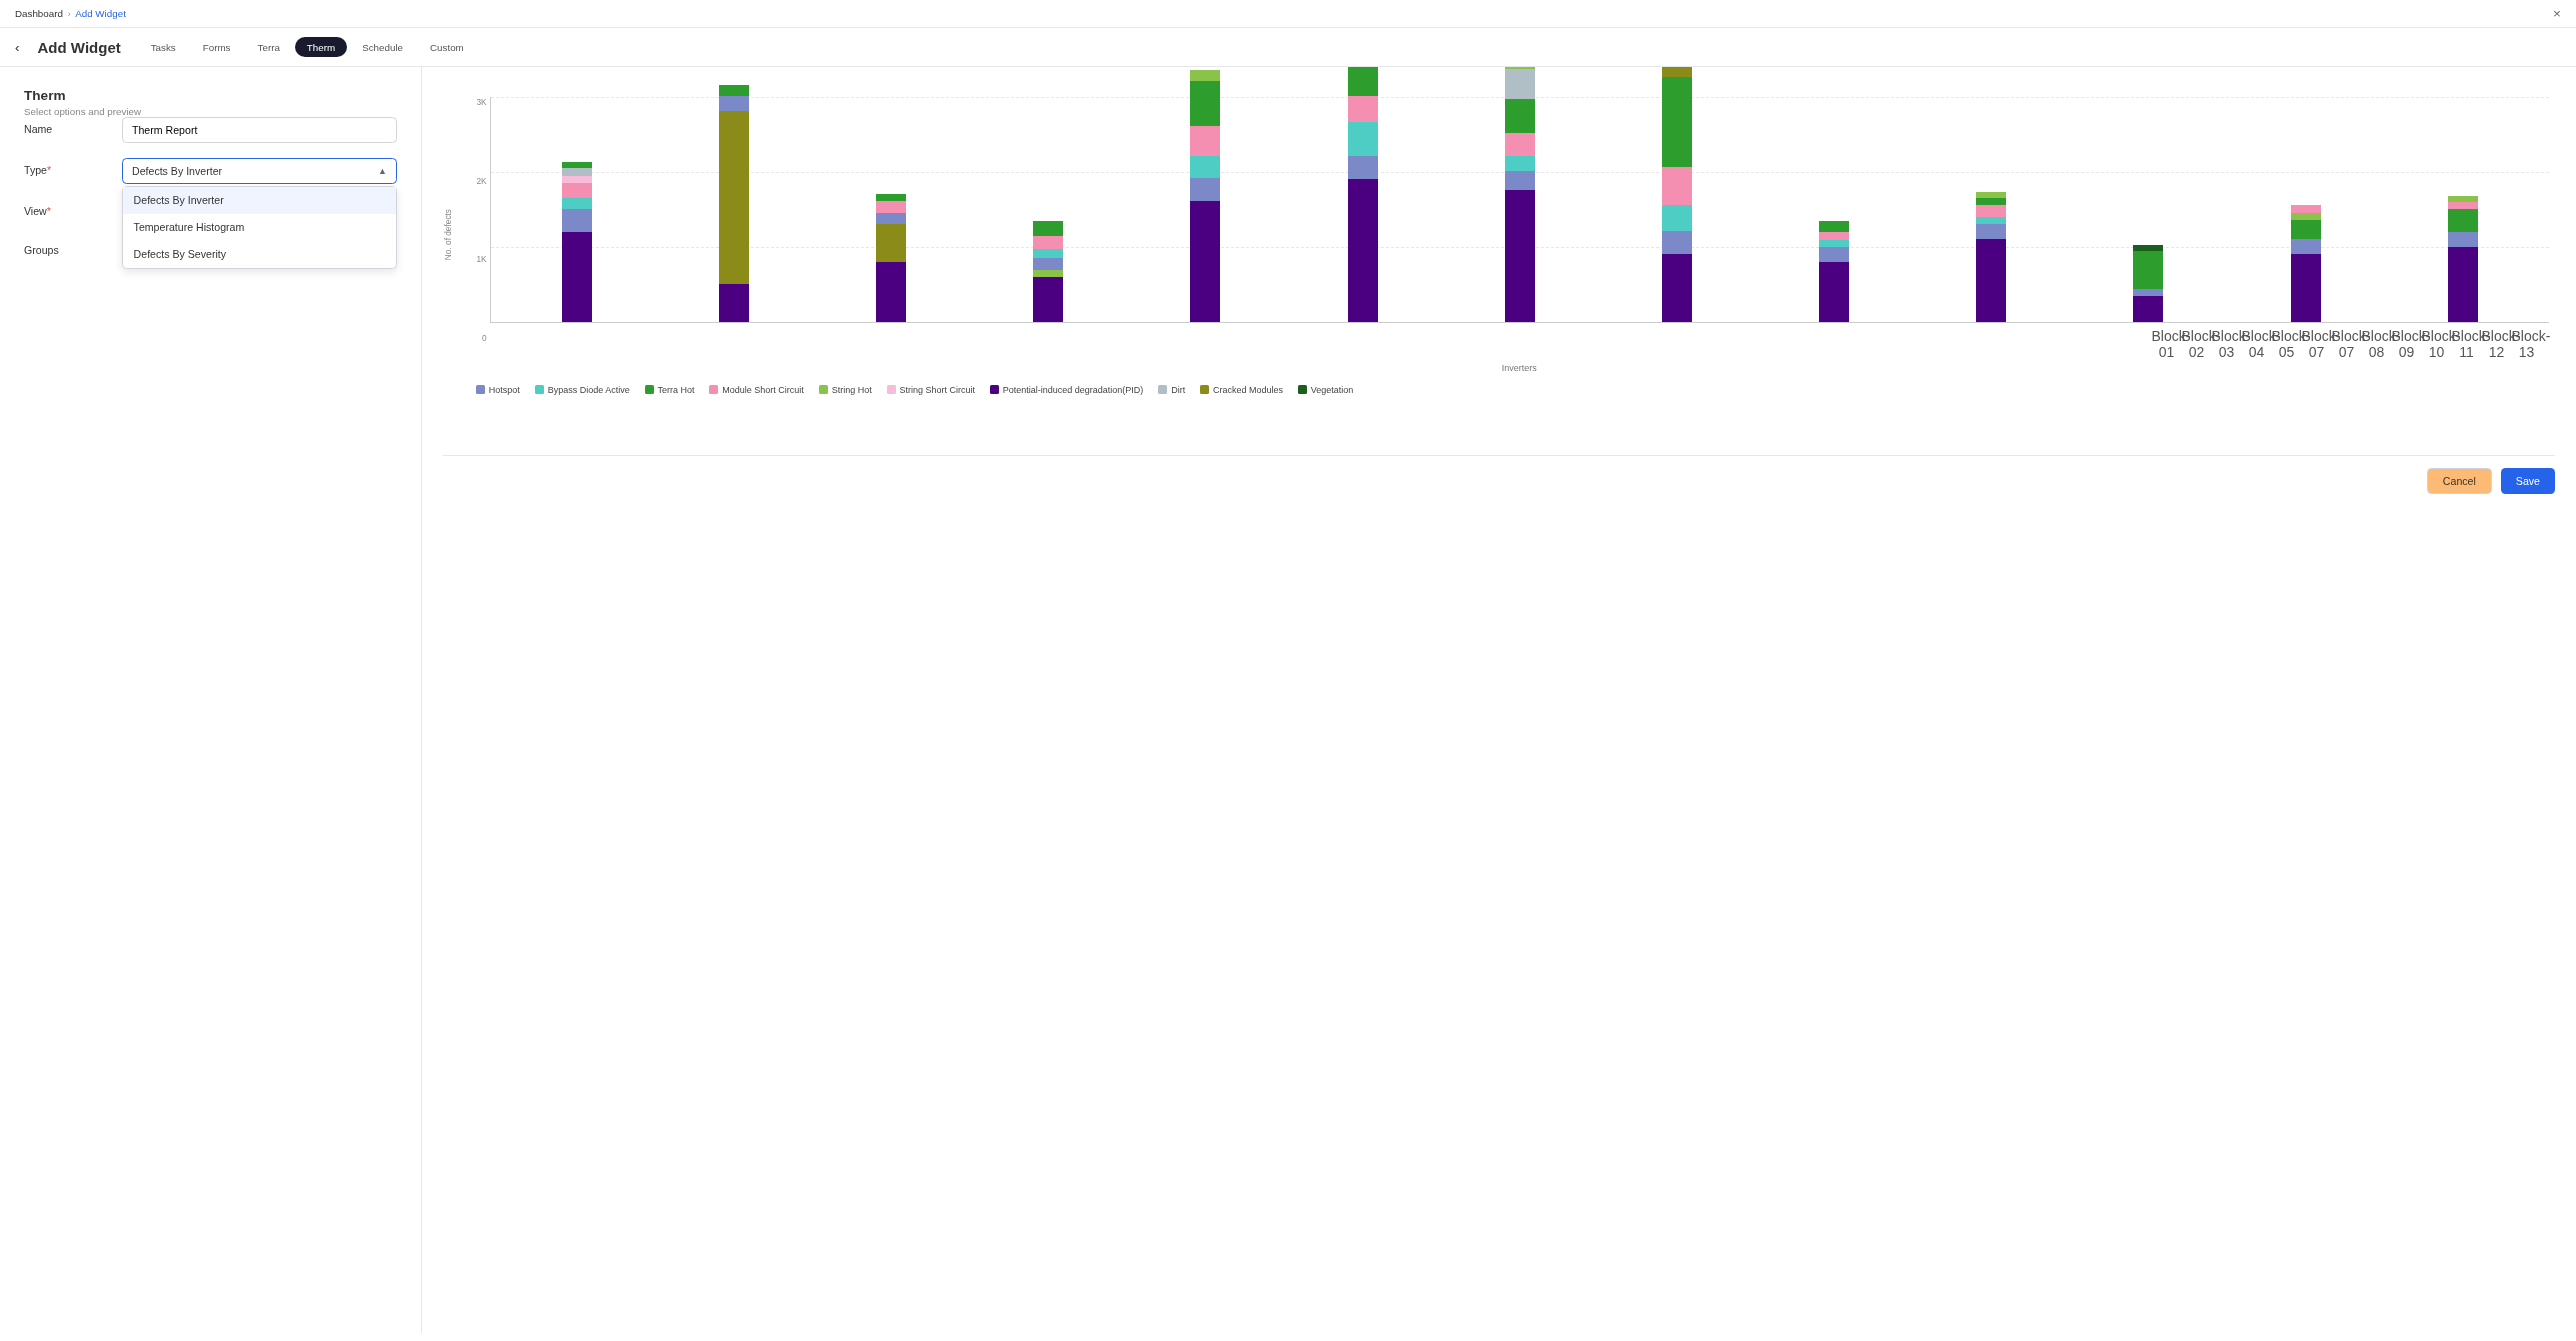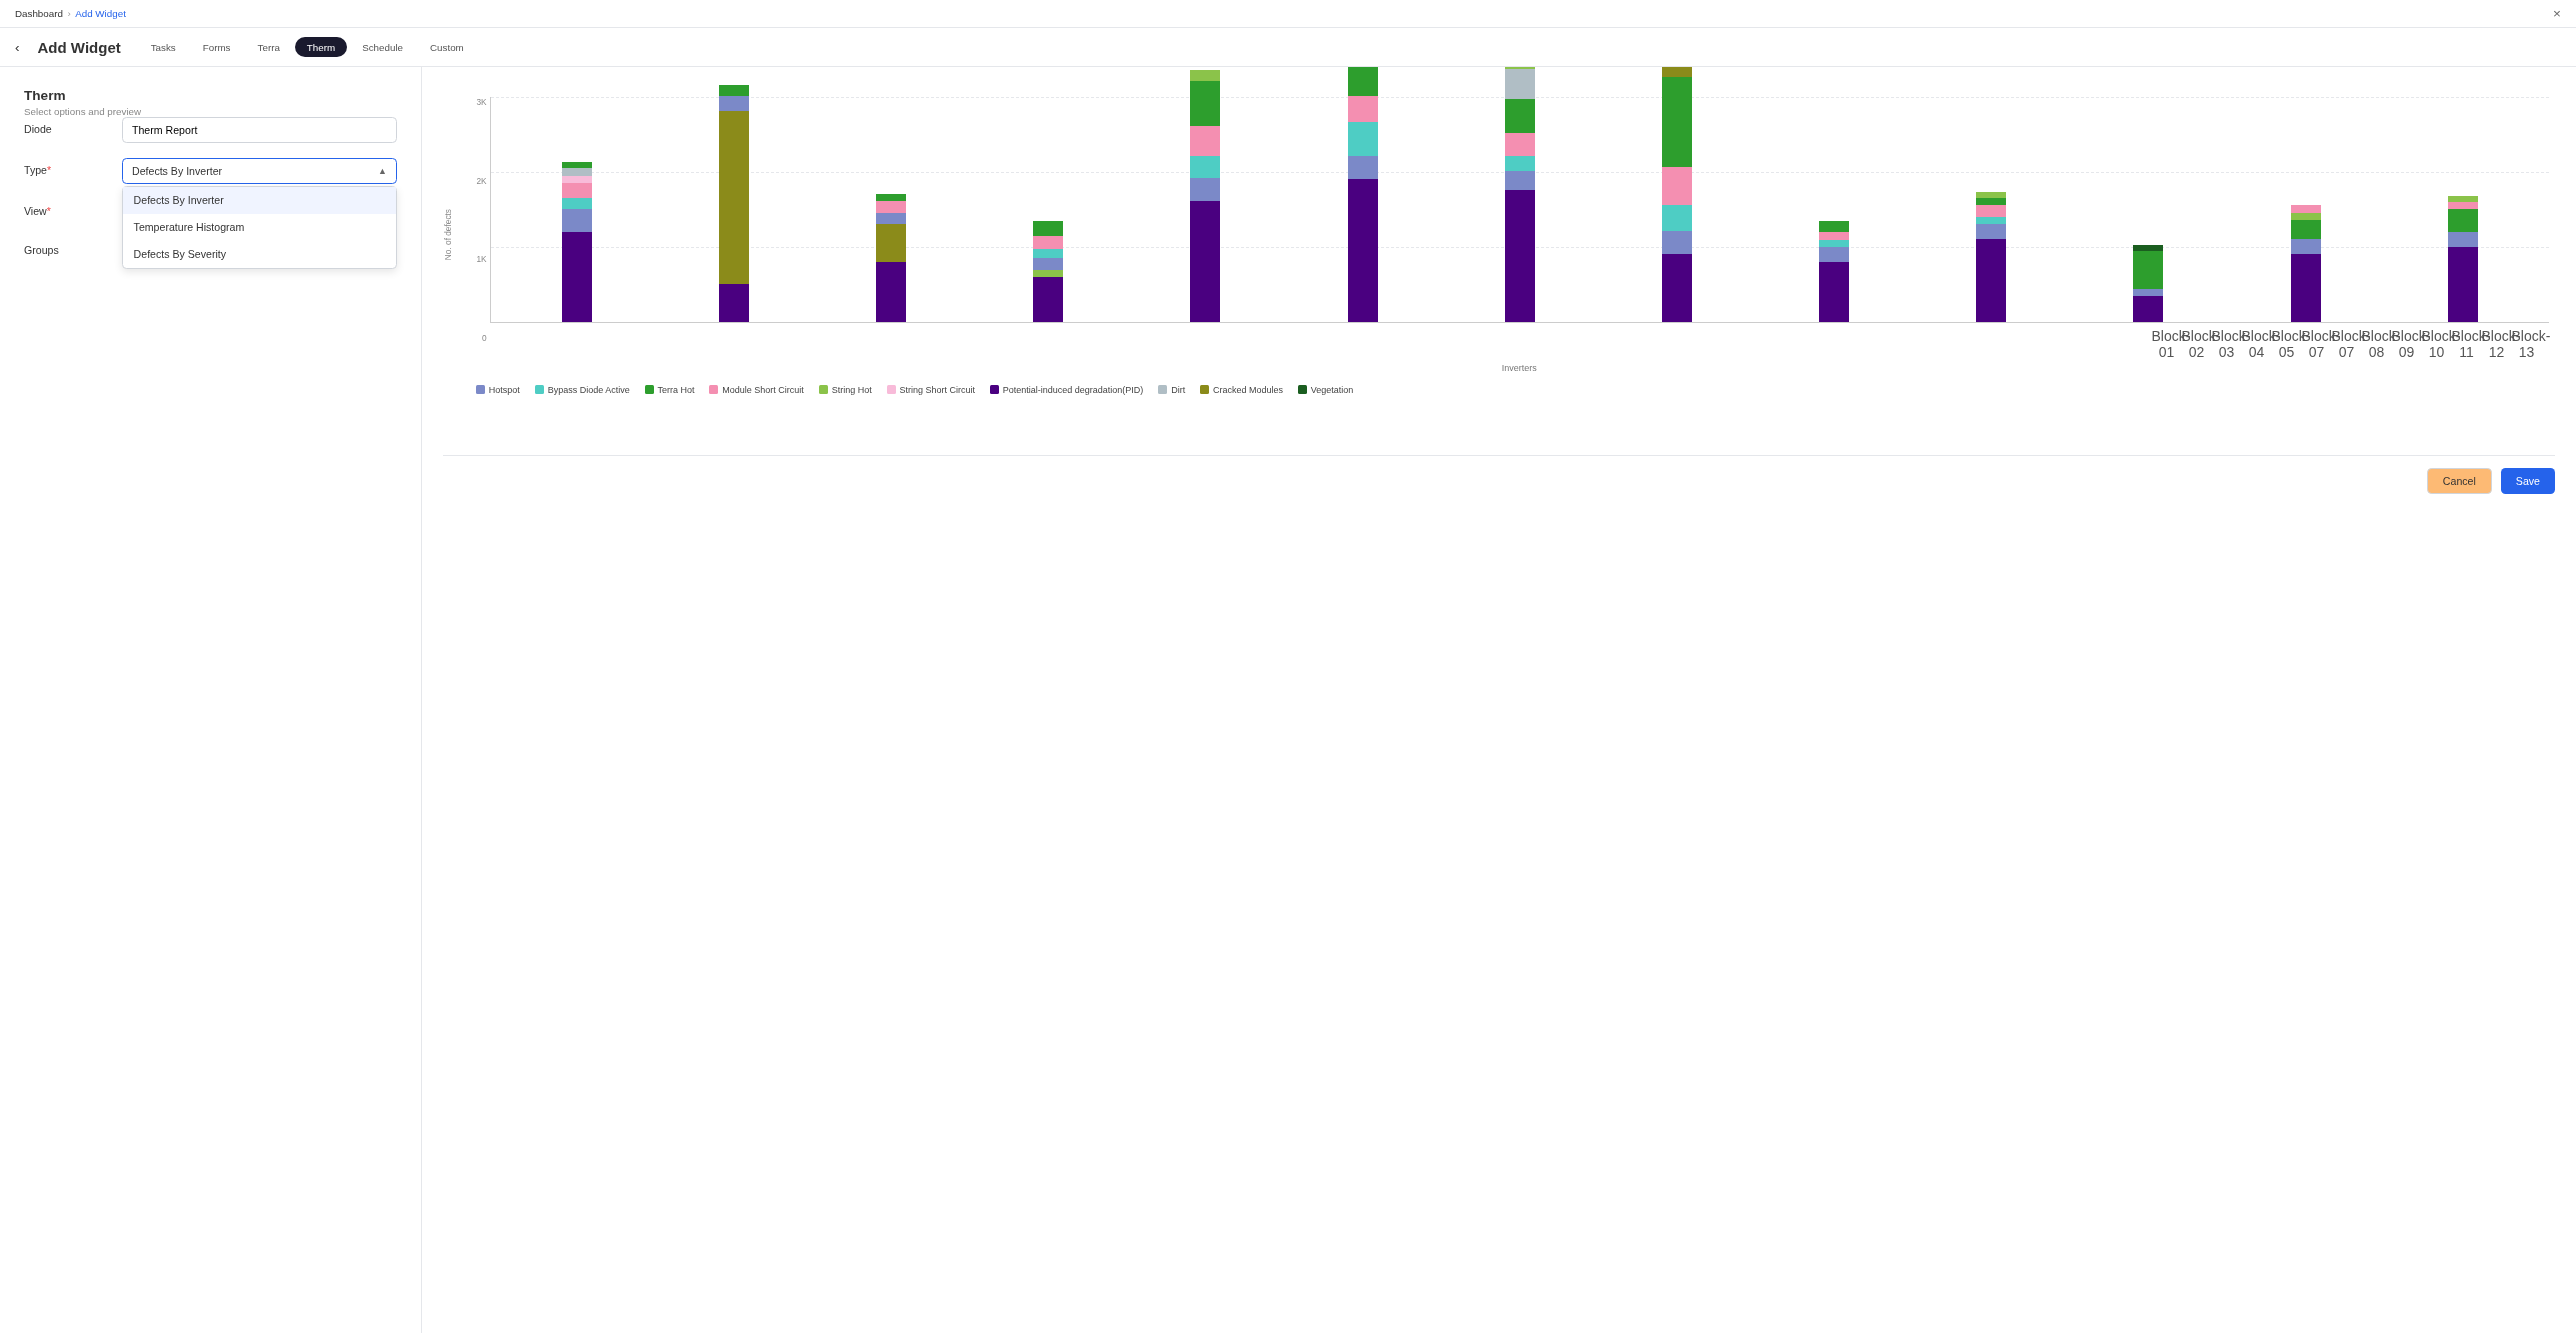--- a/index.html
+++ b/index.html
@@ -152,21 +152,21 @@
   </div>
 </div>
 
 <div class="content">
 
   <div class="sidebar">
     <div class="sidebar-title">Therm</div>
     <div class="sidebar-subtitle">Select options and preview</div>
 
     <div class="form-row">
-      <div class="form-label">Diode</div>
+      <div class="form-label">Name</div>
       <div class="form-control">
         <input class="form-input" type="text" value="Therm Report" style="">
       </div>
     </div>
 
     <div class="form-row">
       <div class="form-label">
         <span>Type</span><span style="color:#ef4444">*</span>
       </div>
       <div class="form-control dropdown-wrapper">

